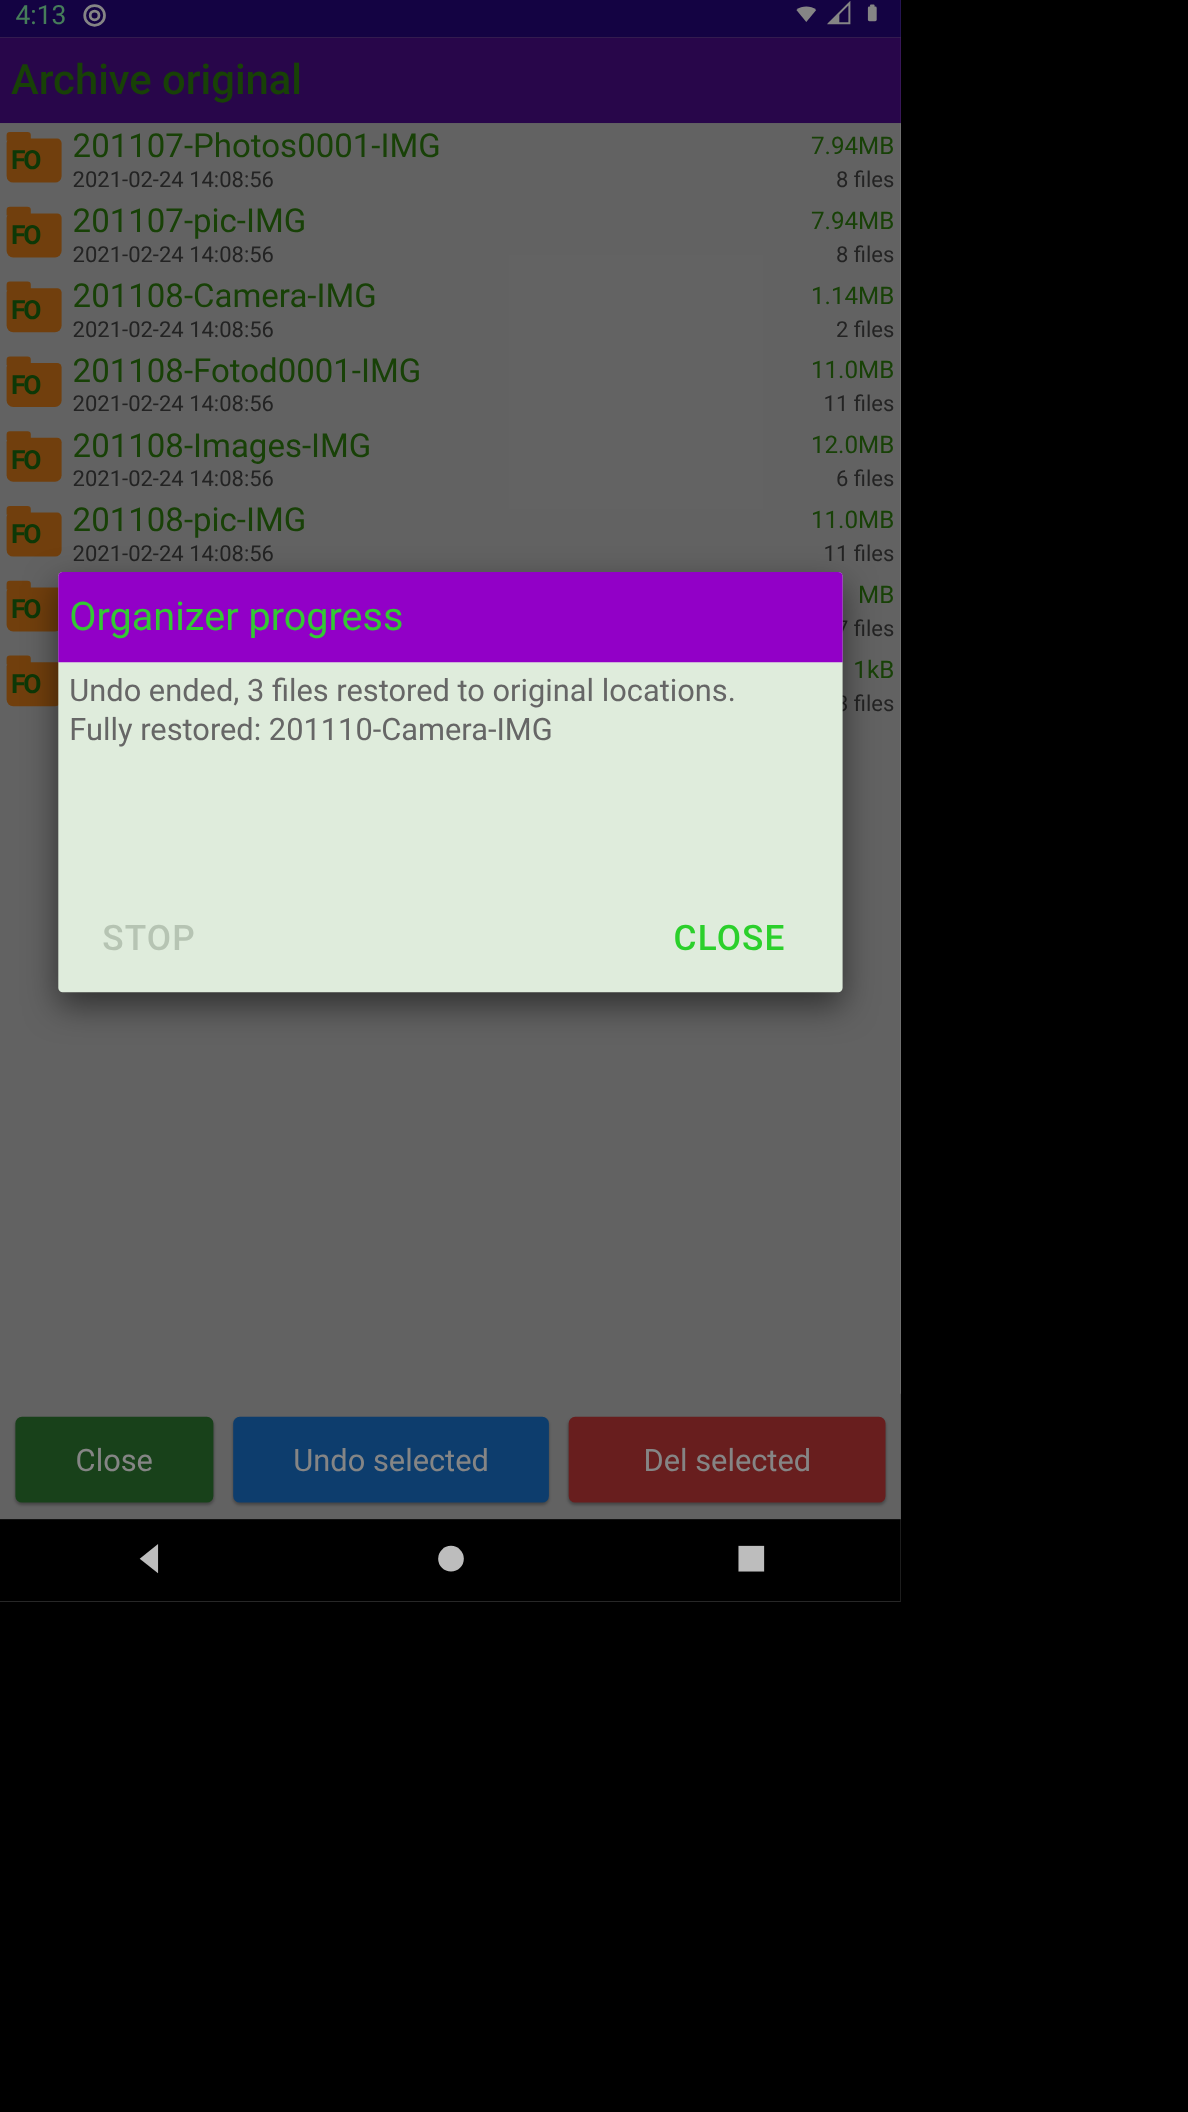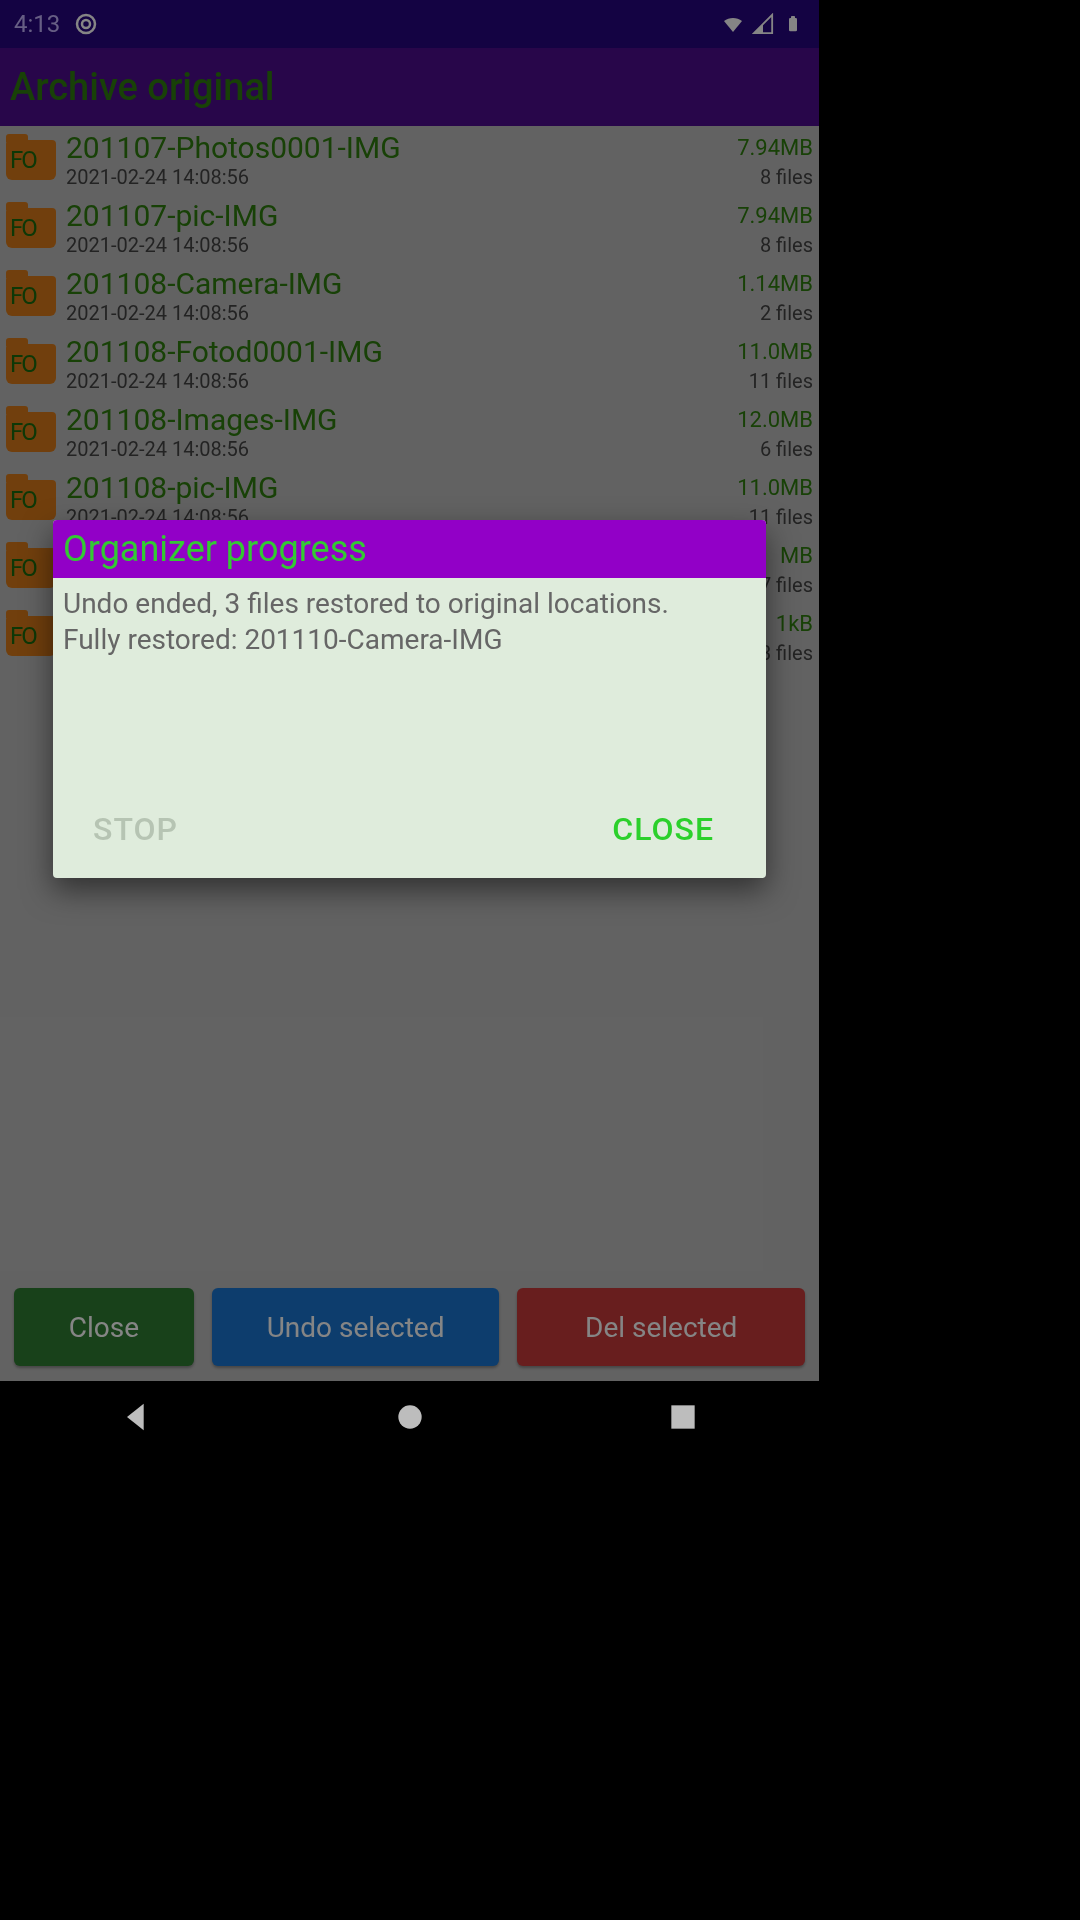--- a/index.html
+++ b/index.html
@@ -11,25 +11,25 @@
     background: #000;
   }
   .screen {
     width: 819px;
     height: 1456px;
     background: #bdbdbd;
     position: relative;
   }
   
   .status-bar {
-    height: 48px;
+    height: 34px;
     background: #280680;
-    color: #c4b5fd;
-    display: flex;
-    align-items: center;
+    color: #86efac;
+    display: flex;
+    align-items: flex-start;
     justify-content: space-between;
     padding: 0 14px;
     font-size: 24px;
   }
   .status-left { display: flex; align-items: center; gap: 14px; }
   .status-right { display: flex; align-items: center; gap: 6px; }
   .status-icon { width: 24px; height: 24px; display: inline-flex; align-items: center; justify-content: center; }
 
   
   .app-titlebar {
@@ -74,21 +74,21 @@
     width: 22px;
     height: 8px;
     background: #d87a1a;
     border-radius: 3px 3px 0 0;
   }
   .folder-icon .fo {
     position: absolute;
     top: 6px;
     left: 4px;
     font-size: 24px;
-    font-weight: 400;
+    font-weight: 700;
     color: #1a6b0e;
     letter-spacing: -2px;
   }
   .folder-mid {
     flex: 1;
     display: flex;
     flex-direction: column;
     justify-content: flex-start;
     min-width: 0;
   }
@@ -173,21 +173,21 @@
     right: 53px;
     top: 520px;
     background: #dfecdc;
     border-radius: 4px;
     box-shadow: 0 12px 30px rgba(0,0,0,0.5);
   }
   .dialog-title {
     background: #9200c7;
     color: #33c933;
     font-size: 36px;
-    padding: 8px 10px;
+    padding: 20px 10px;
     border-radius: 4px 4px 0 0;
   }
   .dialog-body {
     padding: 8px 10px 16px 10px;
     color: #666;
     font-size: 28px;
     line-height: 36px;
     min-height: 220px;
   }
   .dialog-actions {

